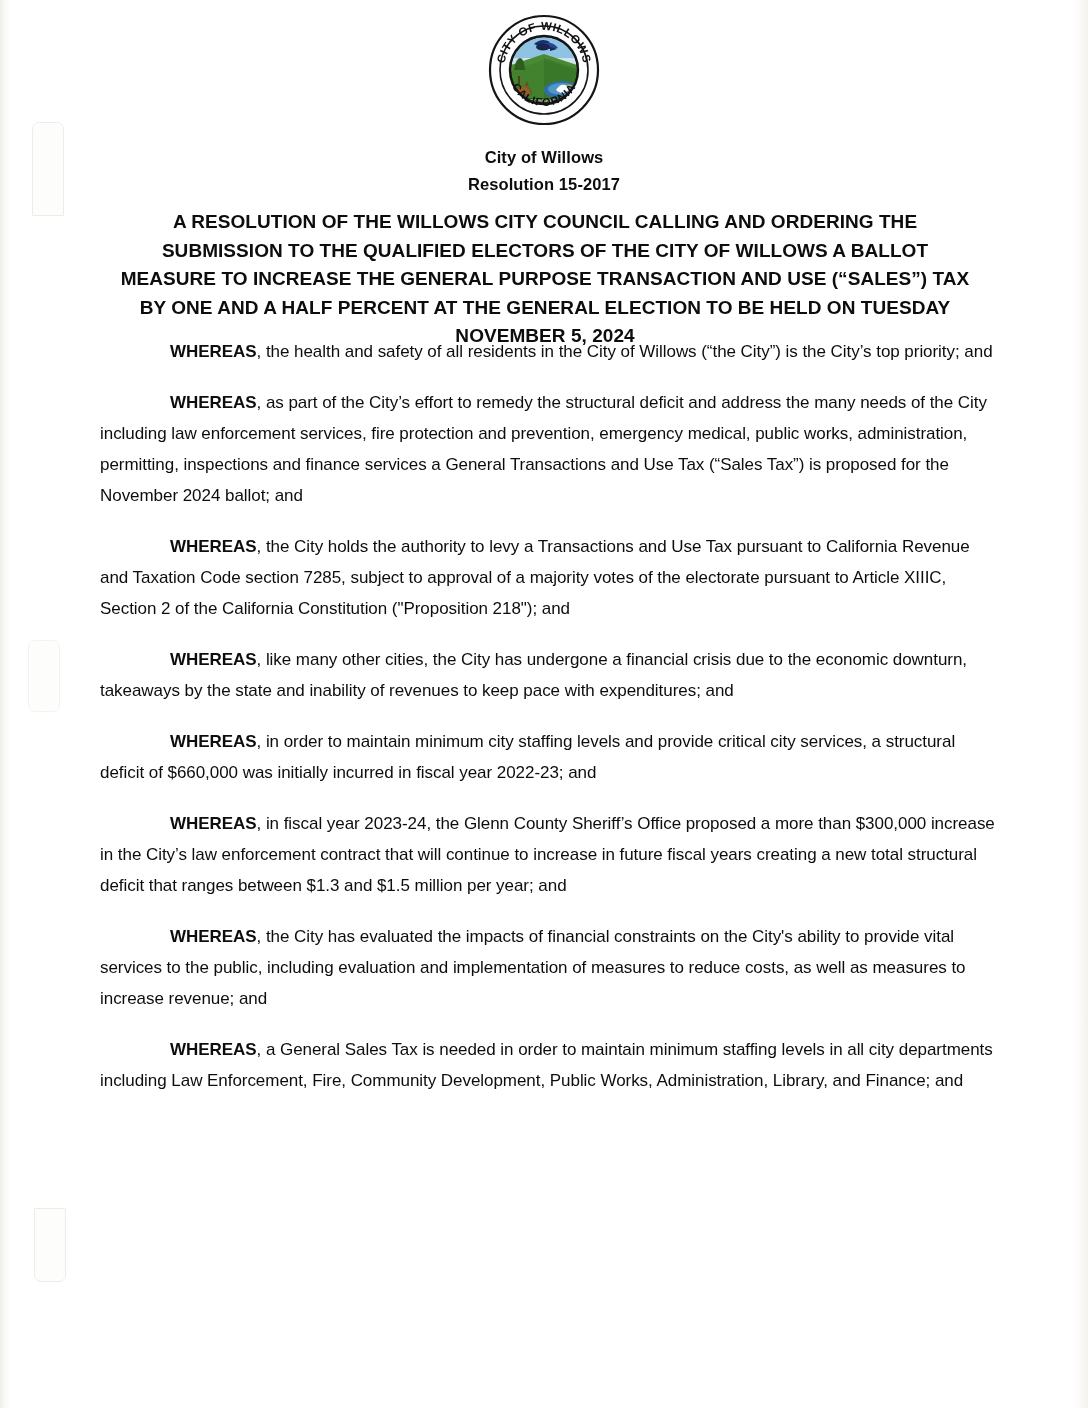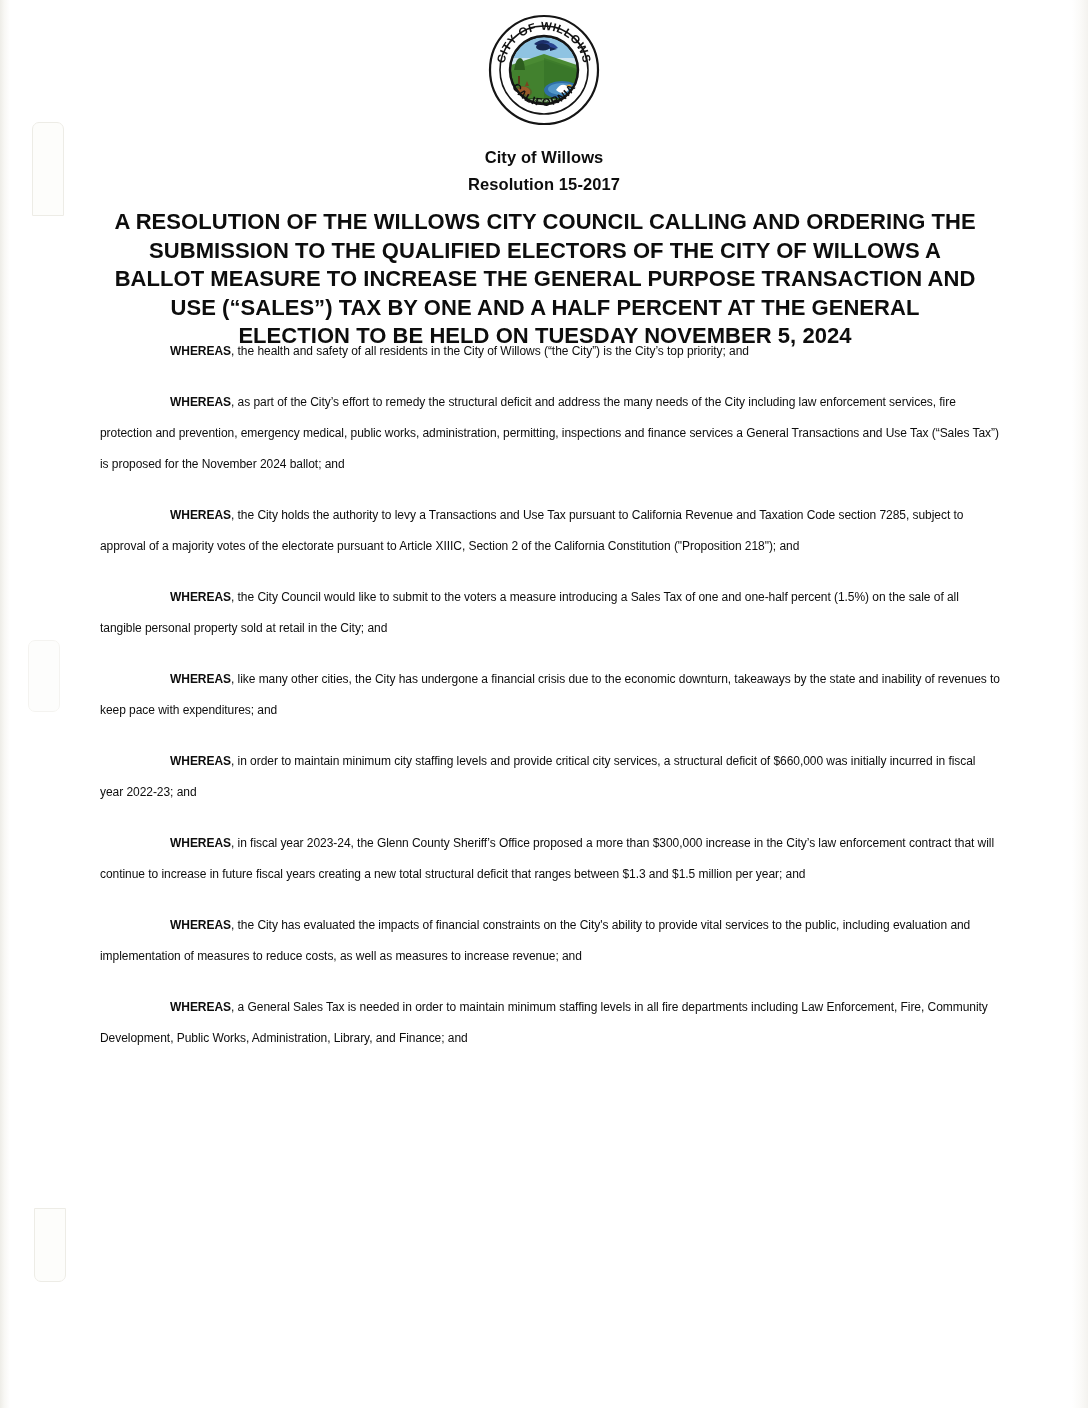--- a/index.html
+++ b/index.html
@@ -83,35 +83,35 @@
     line-height: 27px;
   }
 
   
   .doc-title {
     position: absolute;
     left: 112px;
     width: 866px;
     top: 208px;
     text-align: center;
-    font-size: 22px;
+    font-size: 19px;
     font-weight: bold;
     line-height: 28.5px;
     letter-spacing: 0.05px;
   }
 
   
   .doc-body {
     position: absolute;
     left: 100px;
     top: 336px;
     width: 900px;
   }
   .clause {
-    font-size: 12px;
+    font-size: 17px;
     line-height: 31px;
     text-align: left;
     text-indent: 70px;
     margin: 0 0 20px 0;
     letter-spacing: -0.05px;
   }
   .clause:last-child { margin-bottom: 0; }
   .clause .lead {
     font-weight: bold;
   }
@@ -185,32 +185,29 @@
     <p class="clause">
       <span class="lead">WHEREAS</span><span>, the health and safety of all residents in the City of Willows (“the City”) is the City’s top priority; and</span>
     </p>
     <p class="clause">
       <span class="lead">WHEREAS</span><span>, as part of the City’s effort to remedy the structural deficit and address the many needs of the City including law enforcement services, fire protection and prevention, emergency medical, public works, administration, permitting, inspections and finance services a General Transactions and Use Tax (“Sales Tax”) is proposed for the November 2024 ballot; and</span>
     </p>
     <p class="clause">
       <span class="lead">WHEREAS</span><span>, the City holds the authority to levy a Transactions and Use Tax pursuant to California Revenue and Taxation Code section 7285, subject to approval of a majority votes of the electorate pursuant to Article XIIIC, Section 2 of the California Constitution ("Proposition 218"); and</span>
     </p>
     <p class="clause">
-      <span class="lead">WHEREAS</span><span>, the City Council would like to submit to the voters a measure introducing a Sales Tax of one and one-half percent (1.5%) on the sale of all tangible personal property sold at retail in the City; and</span>
-    </p>
-    <p class="clause">
       <span class="lead">WHEREAS</span><span>, like many other cities, the City has undergone a financial crisis due to the economic downturn, takeaways by the state and inability of revenues to keep pace with expenditures; and</span>
     </p>
     <p class="clause">
       <span class="lead">WHEREAS</span><span>, in order to maintain minimum city staffing levels and provide critical city services, a structural deficit of $660,000 was initially incurred in fiscal year 2022-23; and</span>
     </p>
     <p class="clause">
       <span class="lead">WHEREAS</span><span>, in fiscal year 2023-24, the Glenn County Sheriff’s Office proposed a more than $300,000 increase in the City’s law enforcement contract that will continue to increase in future fiscal years creating a new total structural deficit that ranges between $1.3 and $1.5 million per year; and</span>
     </p>
     <p class="clause">
       <span class="lead">WHEREAS</span><span>, the City has evaluated the impacts of financial constraints on the City's ability to provide vital services to the public, including evaluation and implementation of measures to reduce costs, as well as measures to increase revenue; and</span>
     </p>
     <p class="clause">
-      <span class="lead">WHEREAS</span><span>, a General Sales Tax is needed in order to maintain minimum staffing levels in all fire departments including Law Enforcement, Fire, Community Development, Public Works, Administration, Library, and Finance; and</span>
+      <span class="lead">WHEREAS</span><span>, a General Sales Tax is needed in order to maintain minimum staffing levels in all city departments including Law Enforcement, Fire, Community Development, Public Works, Administration, Library, and Finance; and</span>
     </p>
   </div>
 
 </div>
 
 </body></html>

